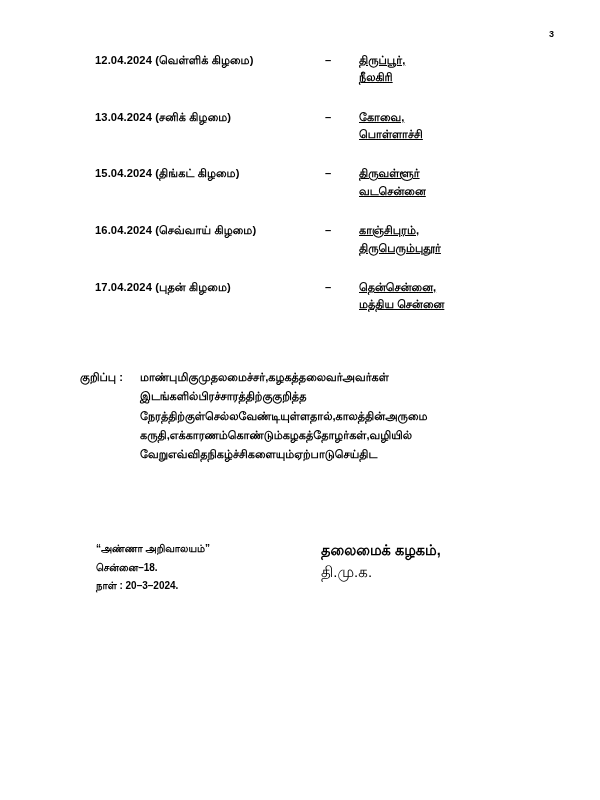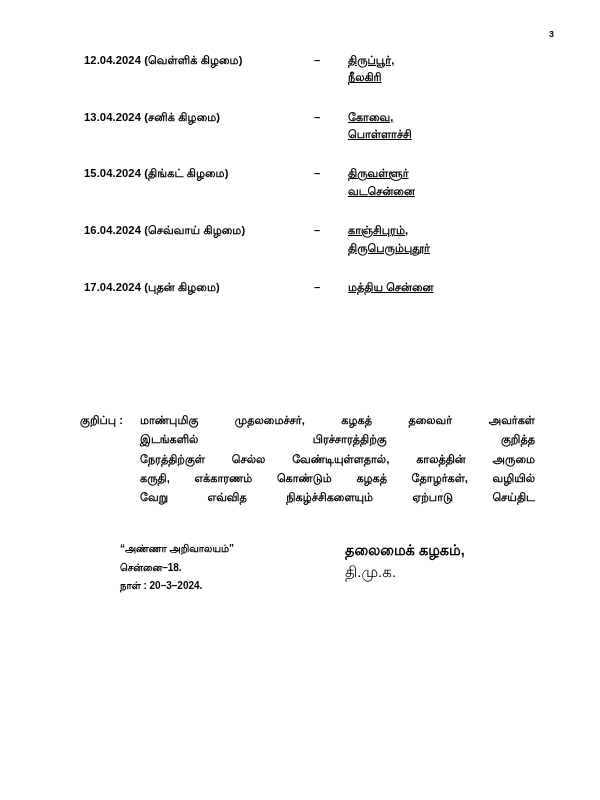--- a/index.html
+++ b/index.html
@@ -31,21 +31,21 @@
     font-size: 9px;
     font-weight: bold;
     line-height: 1;
     color: #000;
   }
 
   
   .schedule {
     position: absolute;
     top: 52px;
-    left: 84px;
+    left: 95px;
     width: 450px;
   }
   .schedule-row {
     display: flex;
     align-items: flex-start;
     margin-bottom: 22px;
   }
   .schedule-row:last-child { margin-bottom: 12px; }
 
   .row-date {
@@ -75,21 +75,20 @@
   .row-places .place-line { display: block; white-space: nowrap; }
 
   
   .note {
     position: absolute;
     top: 368px;
     left: 80px;
     width: 455px;
     display: flex;
     align-items: flex-start;
-    margin-top: 43px;
   }
   .note-label {
     flex: 0 0 60px;
     width: 60px;
     font-size: 11.2px;
     font-weight: bold;
     line-height: 1.72;
     white-space: nowrap;
   }
   .note-body {
@@ -98,34 +97,32 @@
     font-weight: bold;
     line-height: 1.72;
   }
   .note-body .note-line {
     display: block;
     white-space: nowrap;
   }
   
   .note-body .note-line.justified {
     display: flex;
-    justify-content: space-between;
     white-space: nowrap;
   }
   .note-body .note-line.justified > span { display: inline-block; }
 
   
   .footer {
     position: absolute;
     top: 540px;
     left: 96px;
     width: 440px;
     display: flex;
     align-items: flex-start;
-    margin-left: 24px;
   }
   .footer-left {
     flex: 0 0 225px;
     width: 225px;
   }
   .footer-left .fl-line {
     display: block;
     font-size: 10px;
     font-weight: bold;
     line-height: 1.85;
@@ -188,20 +185,21 @@
         <div class="row-dash">–</div>
         <div class="row-places">
           <span class="place-line">காஞ்சிபுரம்,</span>
           <span class="place-line">திருபெரும்புதூர்</span>
         </div>
       </div>
       <div class="schedule-row">
         <div class="row-date">17.04.2024 (புதன் கிழமை)</div>
         <div class="row-dash">–</div>
         <div class="row-places">
+          <span class="place-line">தென்சென்னை,</span>
           <span class="place-line">மத்திய சென்னை</span>
         </div>
       </div>
     </div>
 
   <div class="note">
     <div class="note-label">குறிப்பு :</div>
     <div class="note-body">
         <span class="note-line justified">
           <span>மாண்புமிகு</span>

